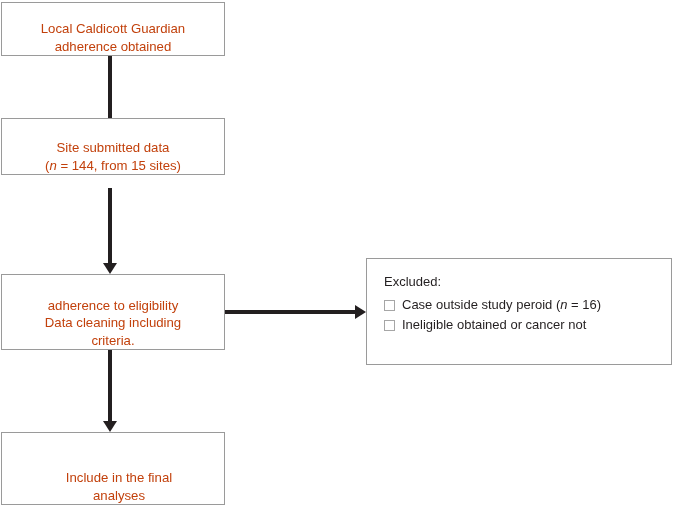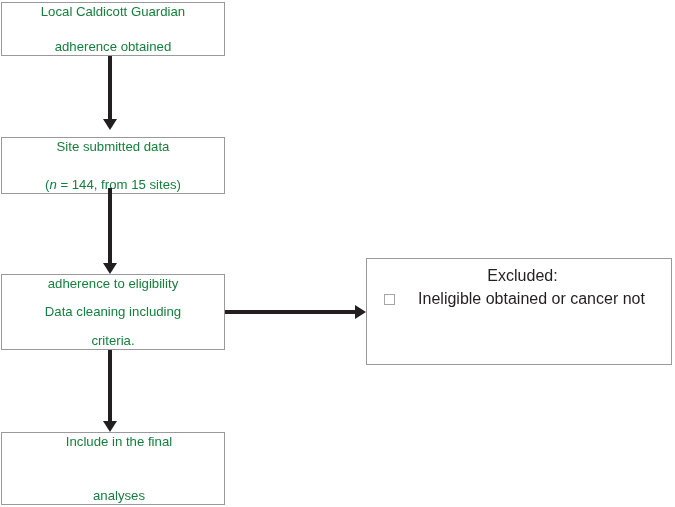--- a/index.html
+++ b/index.html
@@ -18,54 +18,54 @@
     background: #ffffff;
     overflow: hidden;
   }
 
   
   .node {
     position: absolute;
     box-sizing: border-box;
     border: 1px solid #9a9a9a;
     background: #ffffff;
-    color: #15803d;
+    color: #c2410c;
     font-size: 13.2px;
     line-height: 17.5px;
     display: flex;
     flex-direction: column;
-    justify-content: space-between;
+    justify-content: flex-end;
     align-items: center;
     text-align: center;
   }
   .node .line {
     display: block;
     white-space: nowrap;
   }
 
   .node-1 { left: 1px;  top: 2px;   width: 224px; height: 54px; }
-  .node-2 { left: 1px;  top: 137px; width: 224px; height: 57px; }
+  .node-2 { left: 1px;  top: 118px; width: 224px; height: 57px; }
   .node-3 { left: 1px;  top: 274px; width: 224px; height: 76px; }
   .node-4 { left: 1px;  top: 432px; width: 224px; height: 73px; padding-left: 12px; }
 
   
   .node-excluded {
     position: absolute;
     left: 366px;
     top: 258px;
     width: 306px;
     height: 107px;
     box-sizing: border-box;
     border: 1px solid #9a9a9a;
     background: #ffffff;
     color: #231f20;
-    font-size: 16px;
+    font-size: 13px;
     line-height: 17.5px;
-    text-align: center;
-    padding: 8px 10px 0 17px;
+    text-align: left;
+    padding: 14px 10px 0 17px;
   }
   .excluded-title {
     display: block;
     margin-bottom: 5px;
   }
   .excluded-item {
     display: flex;
     align-items: flex-start;
     margin-bottom: 3px;
   }
@@ -173,20 +173,26 @@
   </div>
 
   <div class="node node-4">
     <span class="line">Include in the final</span>
     <span class="line">analyses</span>
   </div>
 
   <div class="node-excluded">
     <span class="excluded-title">Excluded:</span>
 
+    <div class="excluded-item">
+      <span class="checkbox-glyph"></span>
+      <span class="excluded-item-text">
+        <span class="line"><span>Case outside study peroid (</span><em class="n">n</em><span> = 16)</span></span>
+      </span>
+    </div>
 
     <div class="excluded-item">
       <span class="checkbox-glyph"></span>
       <span class="excluded-item-text">
         <span class="line">Ineligible obtained or cancer not</span>
       </span>
     </div>
   </div>
 
 </div>

